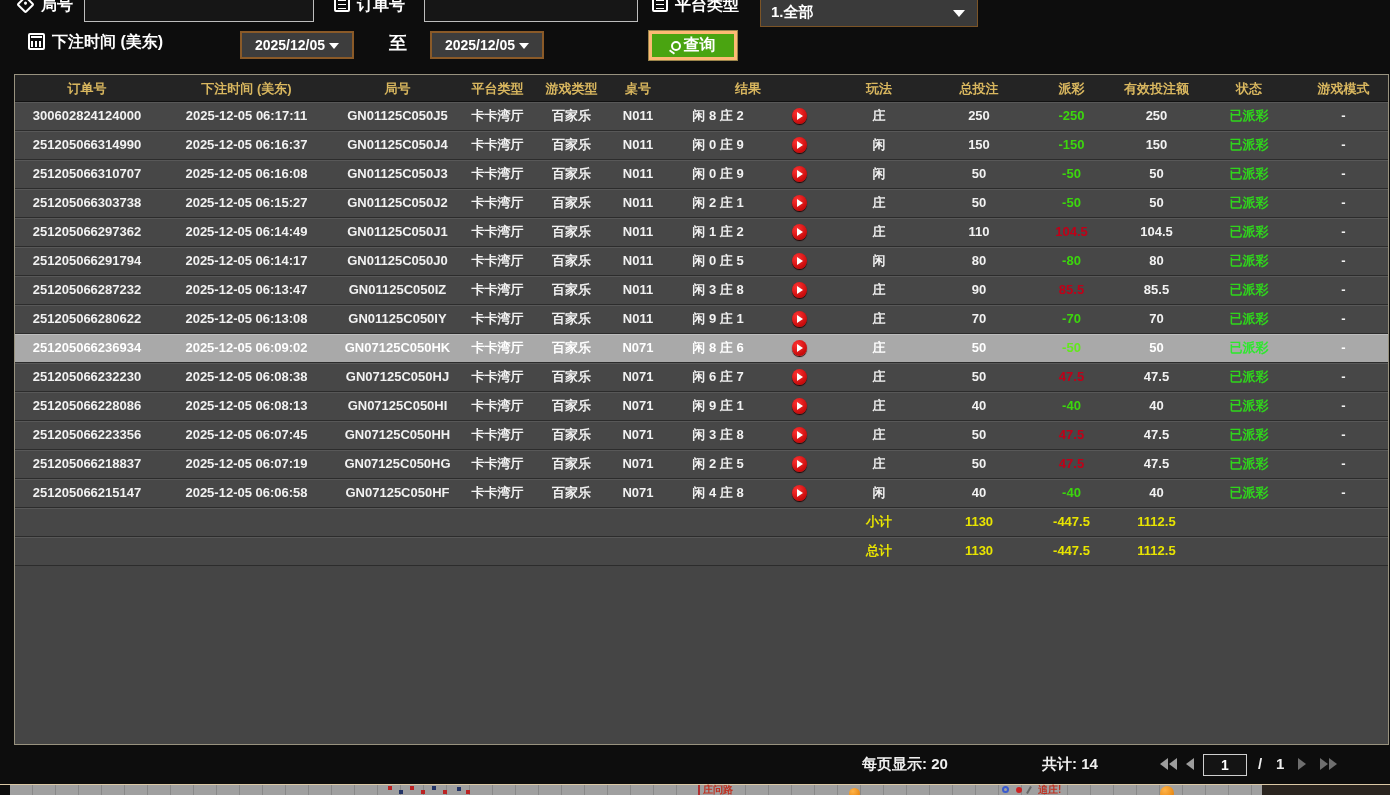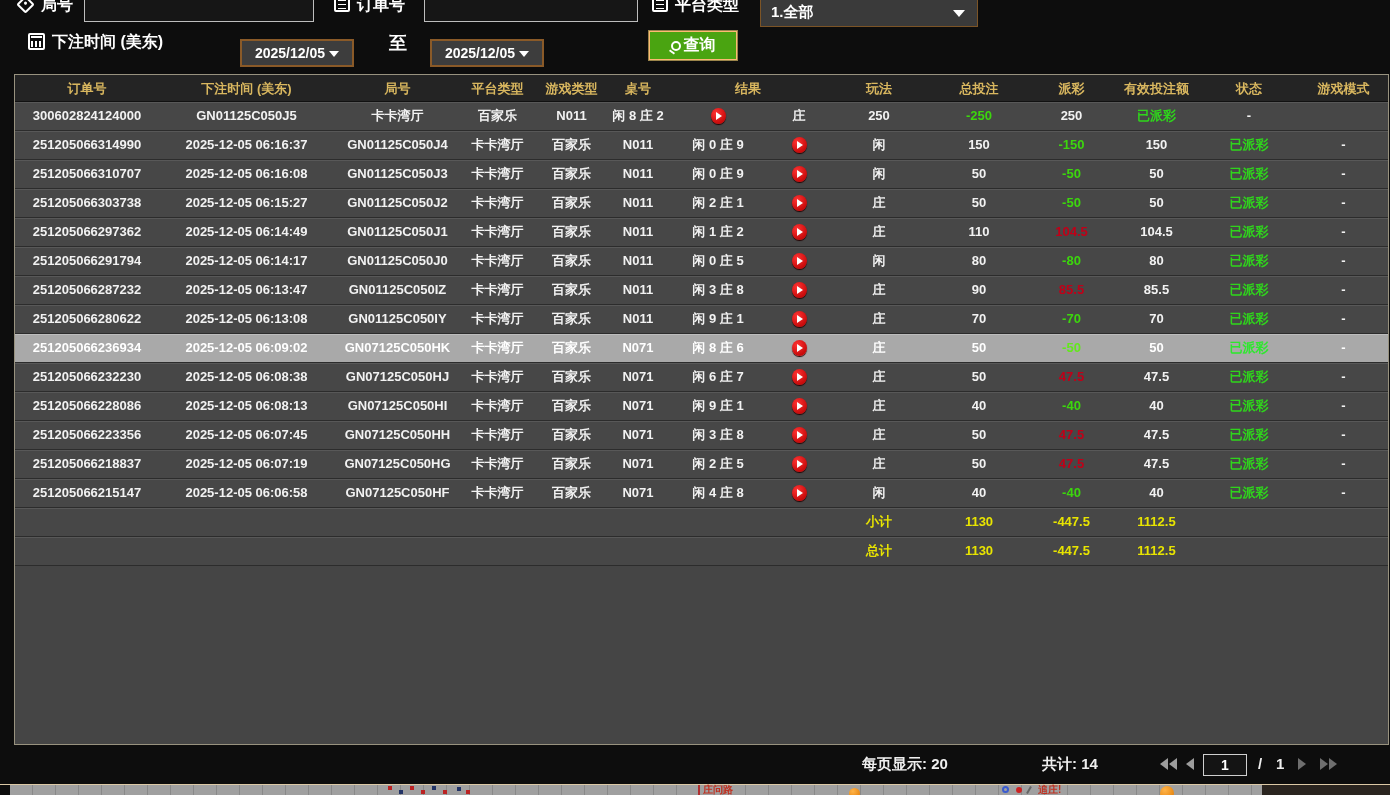--- a/index.html
+++ b/index.html
@@ -33,30 +33,30 @@
       linear-gradient(#fff,#fff) 1px 1px / 11px 2px no-repeat,
       repeating-linear-gradient(90deg,#fff 0 2px, transparent 2px 4px) 1px 6px / 11px 6px no-repeat; }
   .dropdown {
     position:absolute; left:760px; top:-3px; width:218px; height:30px;
     background:#3a3a3a; border:1px solid #7c5426; color:#fff; font-size:15px;
     font-weight:700; line-height:28px; padding:0 10px; cursor:pointer;
   }
   .dd-arrow { position:absolute; right:12px; top:12px; width:0; height:0;
     border-left:6px solid transparent; border-right:6px solid transparent; border-top:7px solid #fff; }
   .datepick {
-    position:absolute; top:39px; width:114px; height:28px; background:#3d3d3d;
+    position:absolute; top:31px; width:114px; height:28px; background:#3d3d3d;
     border:2px solid #8a5a28; color:#fff; font-weight:700; font-size:14px;
     text-align:center; line-height:24px; cursor:pointer;
   }
   .datepick .dd-arrow { position:static; display:inline-block; margin-left:4px;
     border-left:5px solid transparent; border-right:5px solid transparent; border-top:6px solid #fff; vertical-align:1px;}
   .to-lbl { position:absolute; left:389px; top:31px; color:#fff; font-weight:700; font-size:18px; }
   .search-btn {
     position:absolute; left:649px; top:31px; width:88px; height:29px;
-    background:#4aa411; border:1px solid #fdba74; box-shadow:0 0 0 1px #9b854a;
+    background:#4aa411; border:3px solid #fdba74; box-shadow:0 0 0 1px #9b854a;
     color:#fff; font-weight:700; font-size:16px; cursor:pointer;
     display:flex; align-items:center; justify-content:center; gap:3px; font-family:inherit;
   }
   .mag { display:inline-block; width:10px; height:10px; border:2px solid #fff; border-radius:50%; position:relative; }
   .mag::after { content:''; position:absolute; left:-4px; top:8px; width:6px; height:2px; background:#fff; transform:rotate(35deg); }
   
   .tablewrap {
     position:absolute; left:14px; top:74px; width:1375px; height:671px;
     border:1px solid #98927f; background:#454545; display:flex; flex-direction:column; overflow:hidden;
   }
@@ -155,20 +155,21 @@
       <span>玩法</span>
       <span>总投注</span>
       <span>派彩</span>
       <span>有效投注额</span>
       <span>状态</span>
       <span>游戏模式</span>
     </div>
     <div id="tbody">
         <div class="trow">
           <span>300602824124000</span>
+          <span>2025-12-05 06:17:11</span>
           <span>GN01125C050J5</span>
           <span>卡卡湾厅</span>
           <span>百家乐</span>
           <span>N011</span>
           <span>闲 8 庄 2</span>
           <span class="icon-cell">
             <span class="play-icon"></span>
           </span>
           <span>庄</span>
           <span>250</span>

